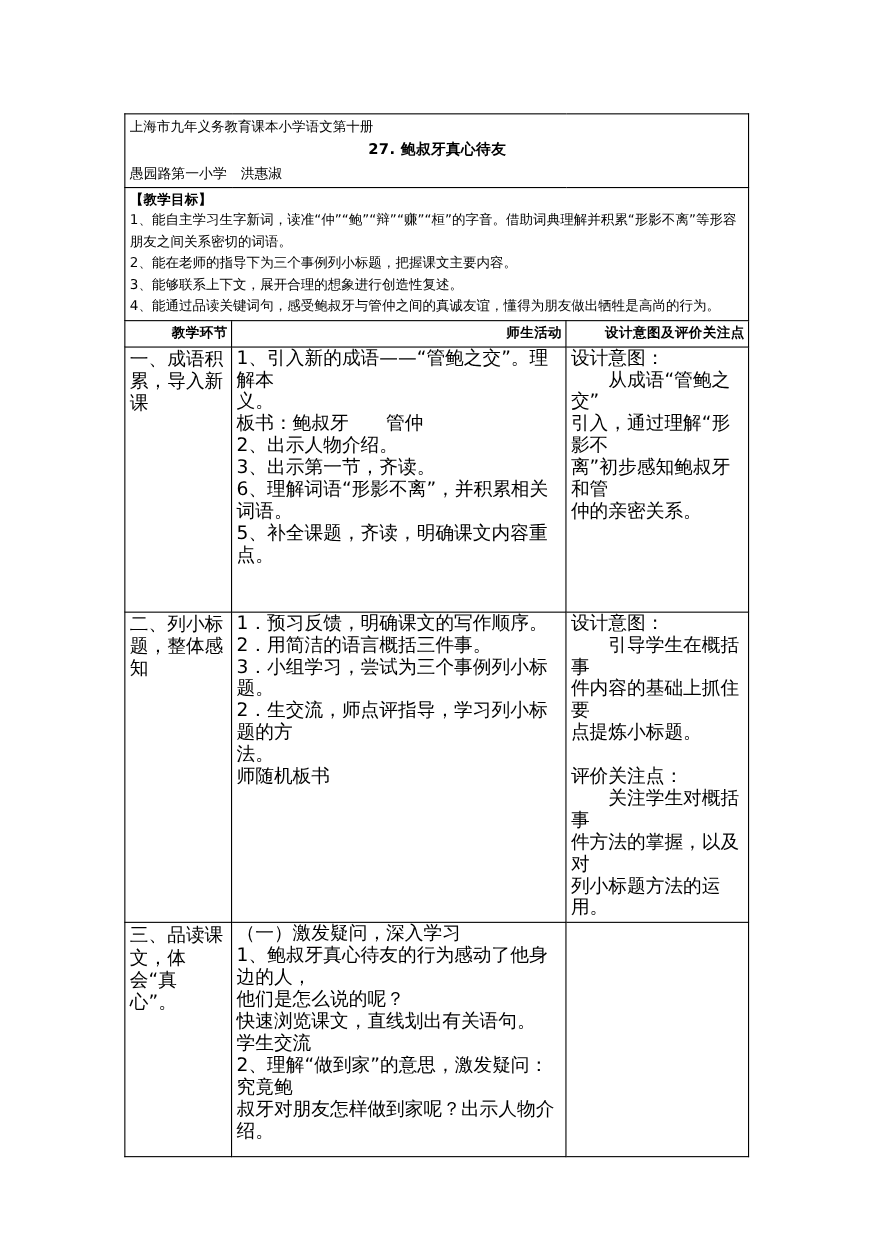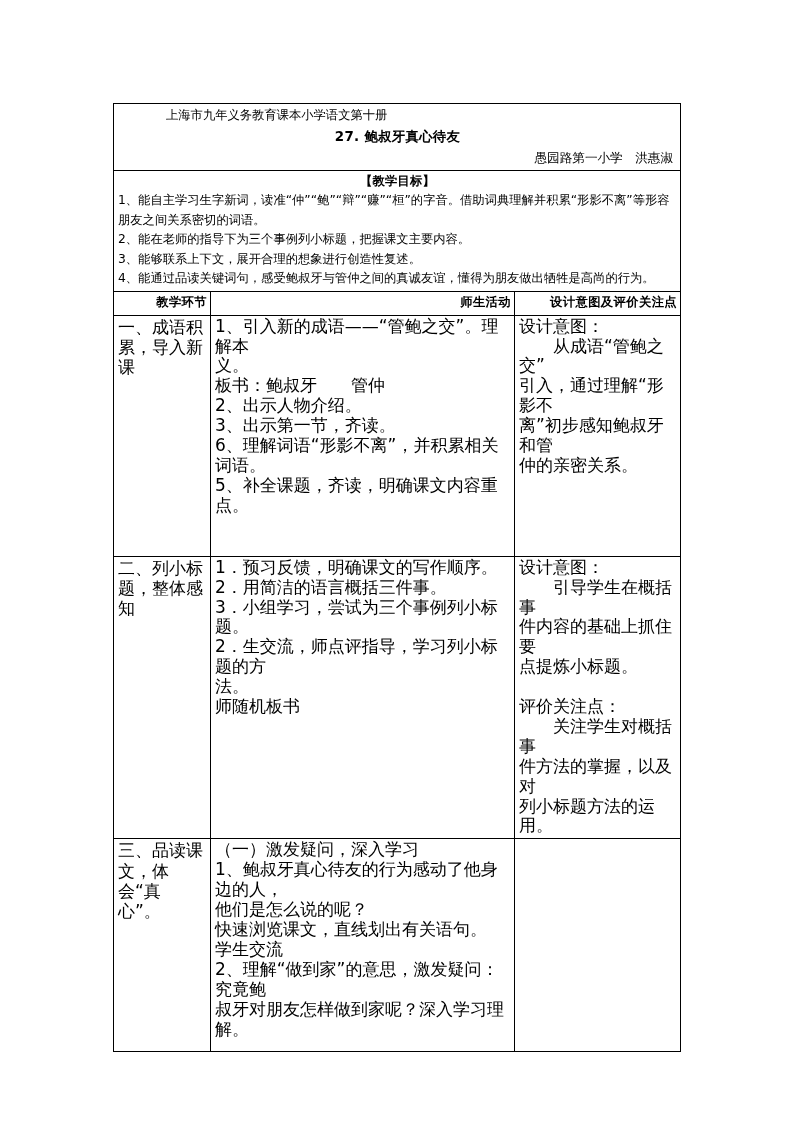--- a/index.html
+++ b/index.html
@@ -28,38 +28,37 @@
   }
   table.doc td {
     border: 1px solid #000000;
     vertical-align: top;
     padding: 1px 3px 2px 4px;
     font-size: 12.3px;
     line-height: 19.6px;
   }
   .band { padding-bottom: 3px; }
   .ln { white-space: pre-wrap; word-break: break-all; }
-  .bracket { font-weight: bold; letter-spacing: 0.2px; text-align: center; }
+  .bracket { font-weight: bold; letter-spacing: 0.2px; }
   .title-line {
     text-align: center;
     font-weight: bold;
     font-size: 13.4px;
     line-height: 21px;
     letter-spacing: 0.3px;
   }
   .byline {
-    text-align: right;
+    text-align: left;
     font-size: 12.6px;
     line-height: 21px;
     padding-right: 4px;
   }
   .plainline {
     font-size: 12.3px;
     line-height: 20.5px;
-    margin-left: 48px;
   }
   .hdr {
     text-align: right;
     font-weight: bold;
     font-size: 13.2px;
     line-height: 21px;
     padding-top: 2px;
     padding-bottom: 2px;
     letter-spacing: 0.4px;
   }
@@ -167,21 +166,21 @@
           <div class="ln">文，体会“真</div>
           <div class="ln">心”。</div>
         </td>
         <td class="cell-body">
           <div class="ln">（一）激发疑问，深入学习</div>
           <div class="ln">1、鲍叔牙真心待友的行为感动了他身边的人，</div>
           <div class="ln">他们是怎么说的呢？</div>
           <div class="ln">快速浏览课文，直线划出有关语句。</div>
           <div class="ln">学生交流</div>
           <div class="ln">2、理解“做到家”的意思，激发疑问：究竟鲍</div>
-          <div class="ln">叔牙对朋友怎样做到家呢？深入学习理解。</div>
+          <div class="ln">叔牙对朋友怎样做到家呢？出示人物介绍。</div>
           <div class="rowpad-3"></div>
         </td>
         <td class="cell-body"></td>
       </tr>
 
     </tbody>
   </table>
 </div>
 
 </body></html>

